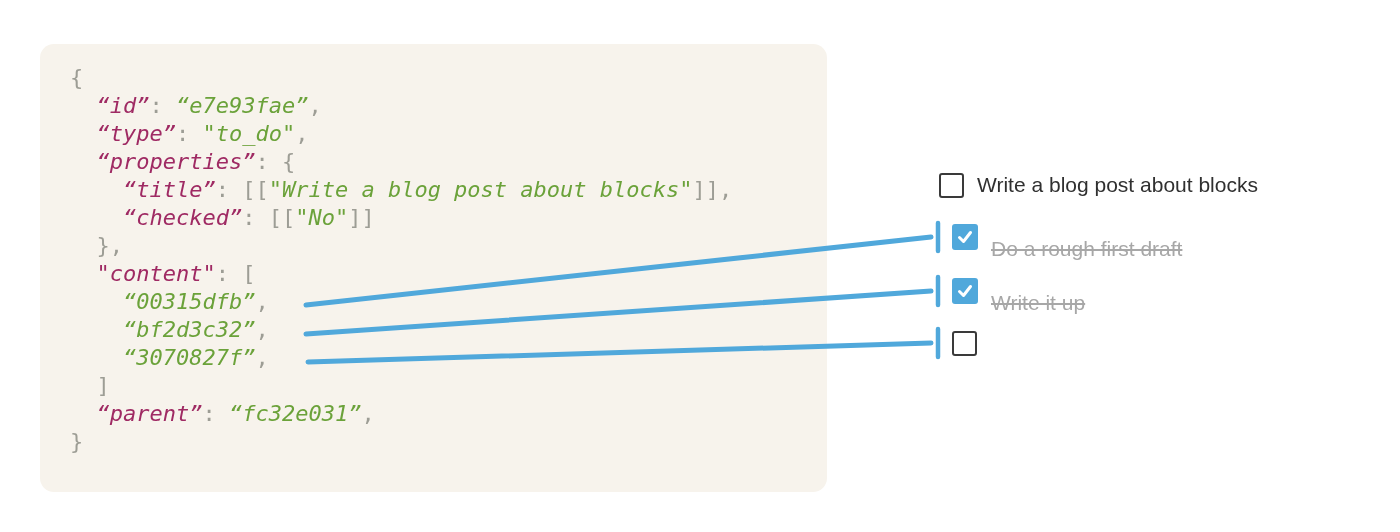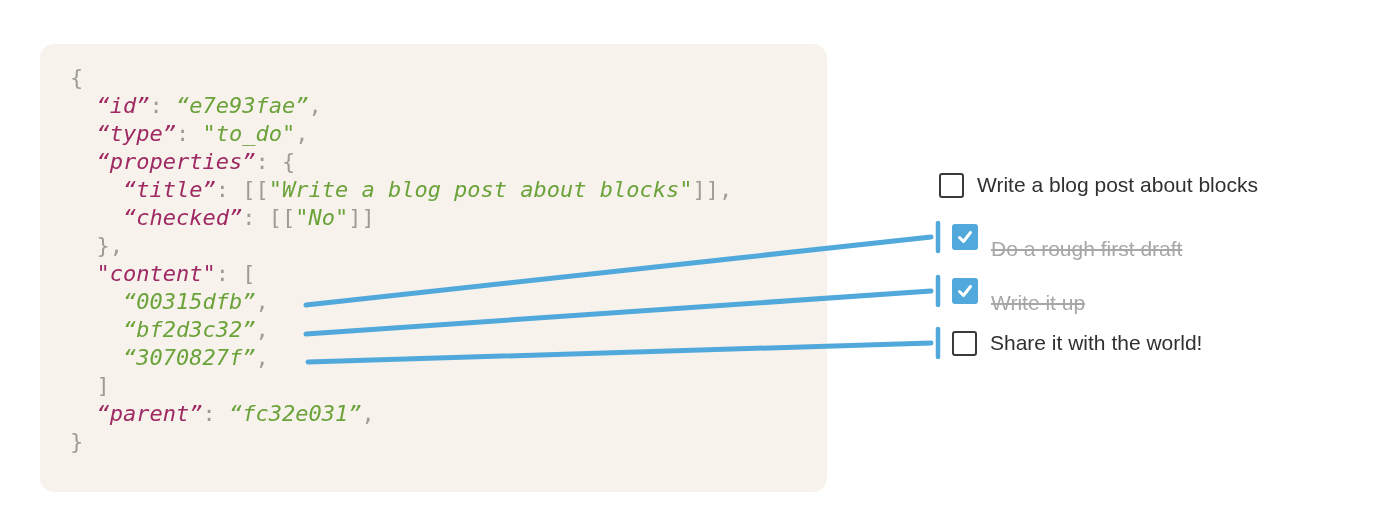--- a/index.html
+++ b/index.html
@@ -119,14 +119,13 @@
 <div class="todo-row" style="left:952px; top:278px;">
   <span class="checkbox checked">
       <svg width="18" height="18" viewBox="0 0 18 18">
         <polyline points="3.5,9.5 7.5,13.5 14.5,4.5" fill="none" stroke="#ffffff" stroke-width="3" stroke-linecap="round" stroke-linejoin="round"></polyline>
       </svg>
     </span>
   <span class="todo-label done">Write it up</span>
 </div>
 <div class="todo-row" style="left:952px; top:330px;">
   <span class="checkbox"></span>
-  <span class="todo-label">Share it with the world!</span>
 </div>
 
 </body></html>

